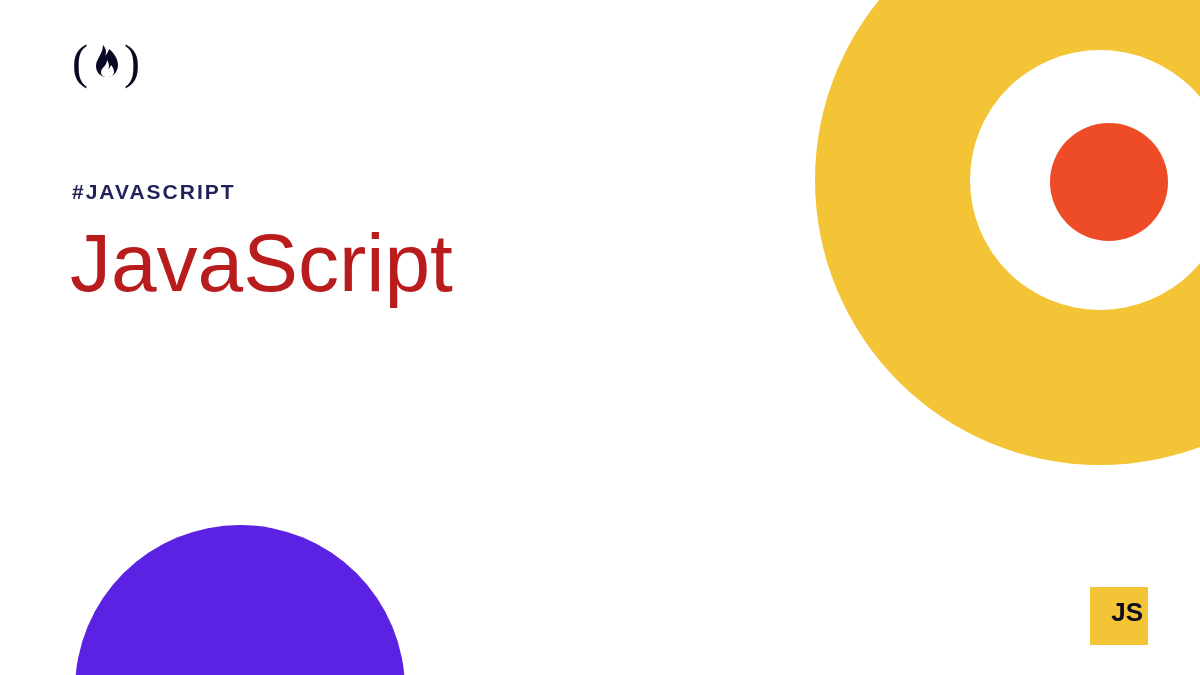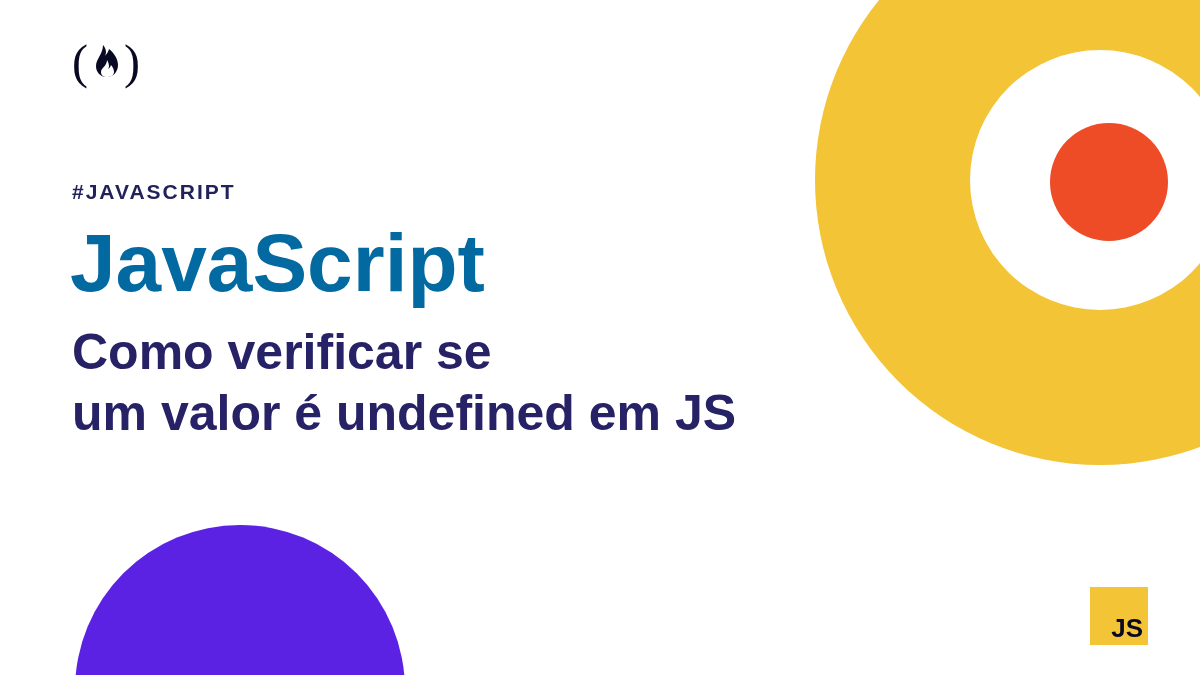--- a/index.html
+++ b/index.html
@@ -83,22 +83,22 @@
     font-size: 21px;
     letter-spacing: 2px;
     color: #22215a;
     font-weight: 700;
   }
   .title {
     position: absolute;
     top: 222px;
     left: 70px;
     font-size: 82px;
-    font-weight: 700;
-    color: #0369a1;
+    font-weight: 400;
+    color: #b91c1c;
     line-height: 1;
   }
   .subtitle {
     position: absolute;
     top: 322px;
     left: 72px;
     font-size: 50px;
     font-weight: 700;
     color: #272266;
     line-height: 1.22;
@@ -109,21 +109,21 @@
   .js-badge {
     position: absolute;
     bottom: 30px;
     right: 52px;
     width: 58px;
     height: 58px;
     background: #f3c435;
     display: flex;
     align-items: flex-end;
     justify-content: flex-end;
-    padding: 4px 5px;
+    padding: 20px 5px;
   }
   .js-badge span {
     font-family: Arial, Helvetica, sans-serif;
     font-weight: 700;
     font-size: 26px;
     color: #0a0923;
     line-height: 1;
   }
 </style>
 </head>
@@ -143,19 +143,18 @@
       <path d="M9 0 C9 0 12 3 12 7 C12 9 11 11 11 11 C11 11 14 8 15 4 C20 8 24 14 24 20 C24 27 19 32 13 32 C6 32 2 27 2 21 C2 14 9 9 9 0 Z" fill="#0a0923"></path>
       <path d="M13 15 C13 15 15 18 15 21 C15 23 14 24 14 24 C14 24 16 23 17 20 C19 22 20 25 20 27 C20 30 17 32 13 32 C9 32 7 30 7 27 C7 23 13 21 13 15 Z" fill="#ffffff"></path>
     </svg>
   </span>
   <span class="paren">)</span>
 </div>
 
 <div class="tag">#JAVASCRIPT</div>
 <div class="title">JavaScript</div>
 <div class="subtitle">
-  <span>Como verificar se</span><br>
-  <span>um valor é undefined em JS</span>
+  <br>
 </div>
 
 <div class="js-badge">
   <span>JS</span>
 </div>
 
 </body></html>

